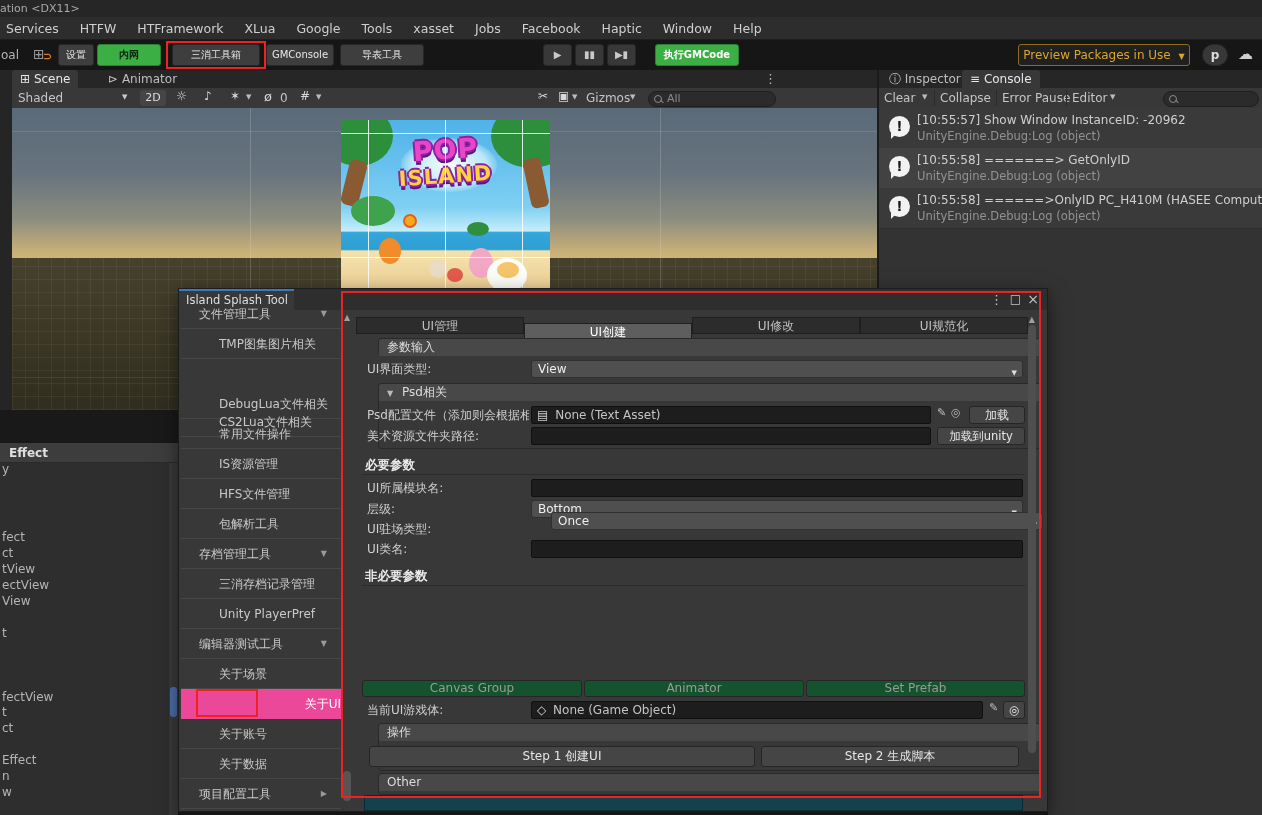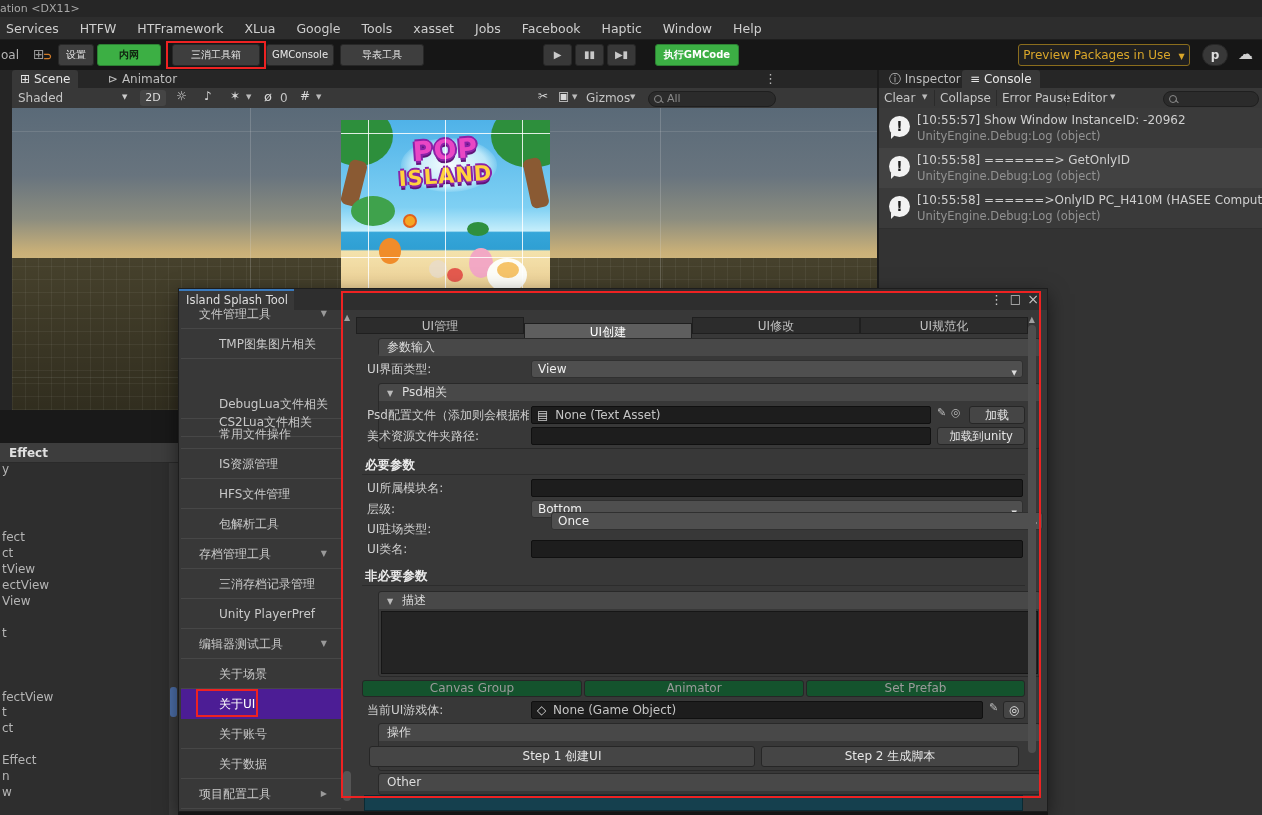--- a/index.html
+++ b/index.html
@@ -37,21 +37,21 @@
         color:#1b1b1b;font-weight:bold;text-align:center;line-height:21px;font-size:14px;}
   .excl::after{content:"";position:absolute;left:2px;top:17px;border-left:6px solid #f2f2f2;border-bottom:6px solid transparent;}
   
   .win{left:178px;top:288px;width:870px;height:524px;background:#383838;border:1px solid #1d1d1d;box-sizing:border-box;
        box-shadow:0 6px 18px rgba(0,0,0,.5);}
   .wintab{position:absolute;left:0px;top:0px;width:115px;height:21px;background:#383838;border-top:2px solid #3a79bb;
        color:#dedede;font-size:11.5px;line-height:19px;padding-left:7px;box-sizing:border-box;}
   .winbar{position:absolute;left:115px;top:0px;right:0px;height:21px;background:#2e2e2e;}
   .sbrow{position:absolute;left:2px;width:160px;height:30px;line-height:30px;color:#c9c9c9;font-size:12px;
        border-bottom:1px solid rgba(255,255,255,.08);box-sizing:border-box;}
-  .sbrow.sel{background:#4c1d95;color:#fff;border-bottom:none;}
+  .sbrow.sel{background:#ec4899;color:#fff;border-bottom:none;text-align:right;}
   .garr{position:absolute;right:14px;top:0px;color:#9a9a9a;font-size:8px;}
   .mtab{position:absolute;top:28px;width:168px;height:17px;background:#2c2c2c;border:1px solid #1f1f1f;color:#c0c0c0;
        text-align:center;line-height:16px;font-size:12px;box-sizing:border-box;}
   .mtab.active{background:#5e5e5e;color:#fff;}
   .gbox{position:absolute;border:1px solid #292929;border-radius:3px;box-sizing:border-box;margin-left:16px;}
   .ghead{position:absolute;left:0;top:0;right:0;height:17px;background:#484848;border-radius:3px 3px 0 0;
        color:#dcdcdc;font-size:12px;line-height:17px;padding-left:8px;box-sizing:border-box;}
   .lbl{position:absolute;color:#cfcfcf;font-size:12px;line-height:18px;}
   .ddown{position:absolute;height:18px;background:#4f4f4f;border:1px solid #303030;border-radius:3px;box-sizing:border-box;
        color:#eee;font-size:12px;line-height:16px;padding-left:6px;}
@@ -340,27 +340,20 @@
     <div class="ddown" style="left:352px;top:223px;width:492px;margin-left:20px;">
       <span>Once</span>
       <span class="arr">▼</span>
     </div>
     <span class="lbl" style="left:188px;top:251px;">UI类名:</span>
     <div class="field" style="left:352px;top:251px;width:492px;"></div>
 
     <span class="lbl" style="left:186px;top:278px;font-weight:bold;color:#ececec;font-size:12.5px;">非必要参数</span>
     <div class="secline" style="left:183px;top:296px;width:663px;"></div>
 
-    <div class="gbox" style="left:183px;top:302px;width:663px;height:86px;">
-      <div class="ghead">
-        <span class="fold">▼</span>
-        <span>描述</span>
-      </div>
-      <div style="position:absolute;left:2px;top:19px;right:2px;bottom:2px;background:#242424;border:1px solid #161616;"></div>
-    </div>
 
     <div class="btn dim" style="left:183px;top:391px;width:220px;height:17px;line-height:15px;">Canvas Group</div>
     <div class="btn dim" style="left:405px;top:391px;width:220px;height:17px;line-height:15px;">Animator</div>
     <div class="btn dim" style="left:627px;top:391px;width:219px;height:17px;line-height:15px;">Set Prefab</div>
 
     <span class="lbl" style="left:188px;top:412px;">当前UI游戏体:</span>
     <div class="field" style="left:352px;top:412px;width:452px;">
       <span style="color:#cfcfcf;margin-right:3px;">◇</span>
       <span>None (Game Object)</span>
     </div>

